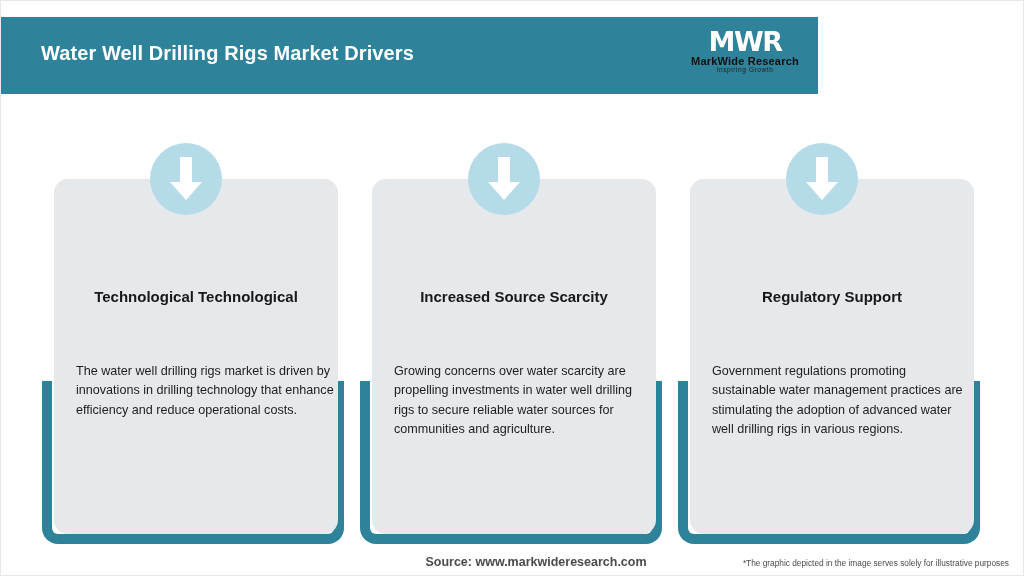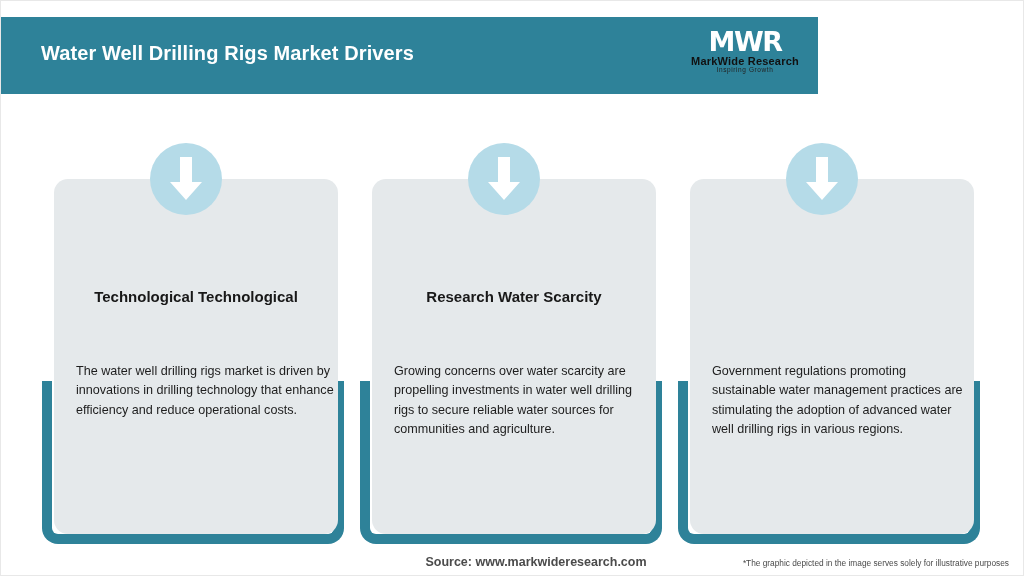--- a/index.html
+++ b/index.html
@@ -202,33 +202,34 @@
       <div class="icon-circle">
         <svg width="34" height="44" viewBox="0 0 34 44" xmlns="http://www.w3.org/2000/svg">
           <path d="M11 0 H23 V25 H33 L17 43 L1 25 H11 Z" fill="#ffffff"></path>
         </svg>
       </div>
     </div>
 
     <div class="card-wrap c1">
       <div class="frame"></div>
       <div class="card">
-        <div class="card-title">Research Water Scarcity</div>
+        <div class="card-title">Increased Source Scarcity</div>
         <div class="card-body">Growing concerns over water scarcity are propelling investments in water well drilling rigs to secure reliable water sources for communities and agriculture.</div>
       </div>
       <div class="icon-circle">
         <svg width="34" height="44" viewBox="0 0 34 44" xmlns="http://www.w3.org/2000/svg">
           <path d="M11 0 H23 V25 H33 L17 43 L1 25 H11 Z" fill="#ffffff"></path>
         </svg>
       </div>
     </div>
 
     <div class="card-wrap c2">
       <div class="frame"></div>
       <div class="card">
+        <div class="card-title">Regulatory Support</div>
         <div class="card-body">Government regulations promoting sustainable water management practices are stimulating the adoption of advanced water well drilling rigs in various regions.</div>
       </div>
       <div class="icon-circle">
         <svg width="34" height="44" viewBox="0 0 34 44" xmlns="http://www.w3.org/2000/svg">
           <path d="M11 0 H23 V25 H33 L17 43 L1 25 H11 Z" fill="#ffffff"></path>
         </svg>
       </div>
     </div>
 
   </div>

